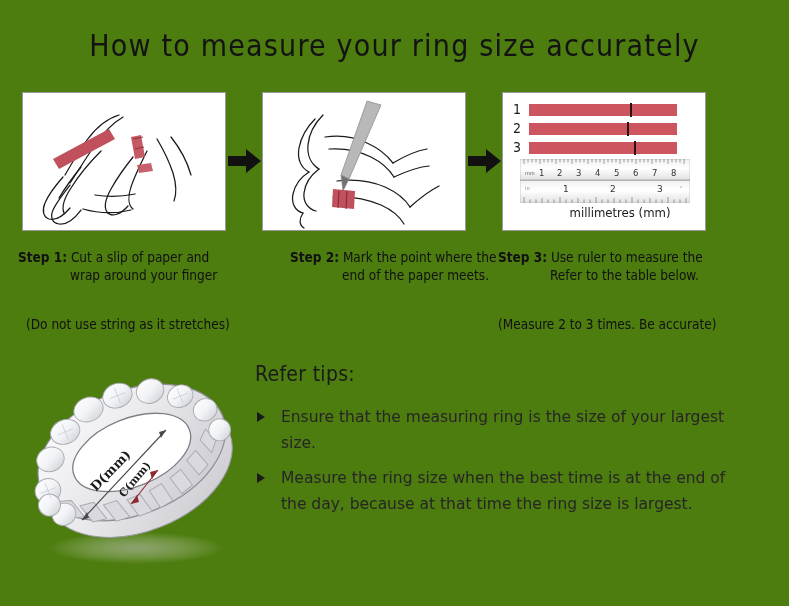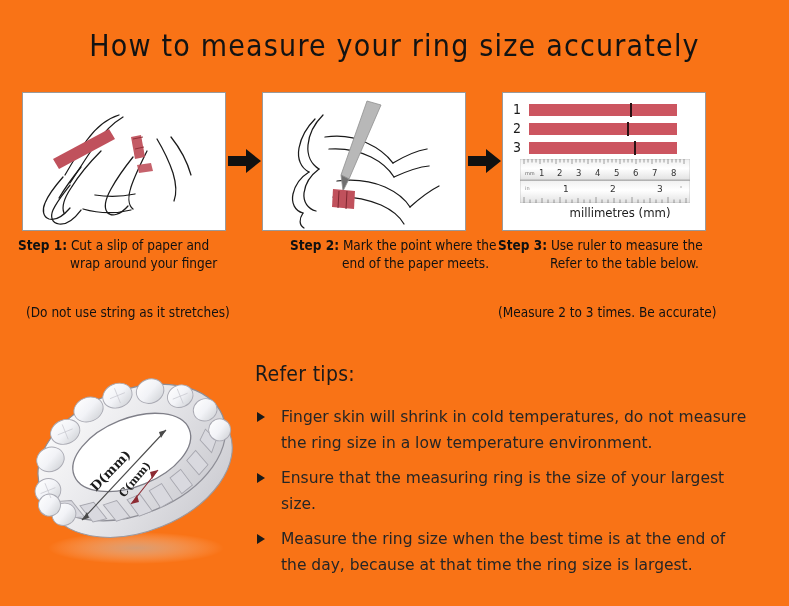--- a/index.html
+++ b/index.html
@@ -13,21 +13,21 @@
     height: 606px;
     overflow: hidden;
     font-family: "DejaVu Sans", sans-serif;
     color: #111111;
     position: relative;
   }
   .page {
     position: relative;
     width: 789px;
     height: 606px;
-    background: #f97316;
+    background: #4d7c0f;
   }
 
   
   .title {
     position: absolute;
     left: 0;
     top: 28px;
     width: 789px;
     text-align: center;
     font-family: "DejaVu Sans Condensed", "Liberation Sans Narrow", "Liberation Sans", sans-serif;
@@ -122,21 +122,21 @@
     text-align: center;
     font-family: "DejaVu Sans Condensed", "Liberation Sans Narrow", "Liberation Sans", sans-serif;
     font-size: 13px;
     color: #1c1c1c;
   }
 
   
   .captions {
     position: absolute;
     left: 0;
-    top: 236px;
+    top: 248px;
     width: 789px;
     height: 100px;
   }
   .cap {
     position: absolute;
     top: 0;
     font-family: "DejaVu Sans Condensed", "Liberation Sans Narrow", "Liberation Sans", sans-serif;
     font-size: 13.5px;
     line-height: 18px;
     color: #111;
@@ -443,24 +443,20 @@
         <path d="M113 152 l8 -2 l-2 -7 z" fill="#8d2b33"></path>
         <path d="M140 118 l-8 2 l2 7 z" fill="#8d2b33"></path>
         <text x="106" y="146" fill="#1b1b1b" font-family="DejaVu Serif, serif" font-size="11" font-weight="bold" transform="rotate(-50 106 146)">C(mm)</text>
       </g>
     </svg>
   </div>
 
   <div class="tips">
     <div class="tips-title">Refer tips:</div>
 
-    <div class="tip">
-      <span class="bullet"></span>
-      <span>Finger skin will shrink in cold temperatures, do not measure the ring size in a low temperature environment.</span>
-    </div>
 
     <div class="tip">
       <span class="bullet"></span>
       <span>Ensure that the measuring ring is the size of your largest size.</span>
     </div>
 
     <div class="tip">
       <span class="bullet"></span>
       <span>Measure the ring size when the best time is at the end of the day, because at that time the ring size is largest.</span>
     </div>

